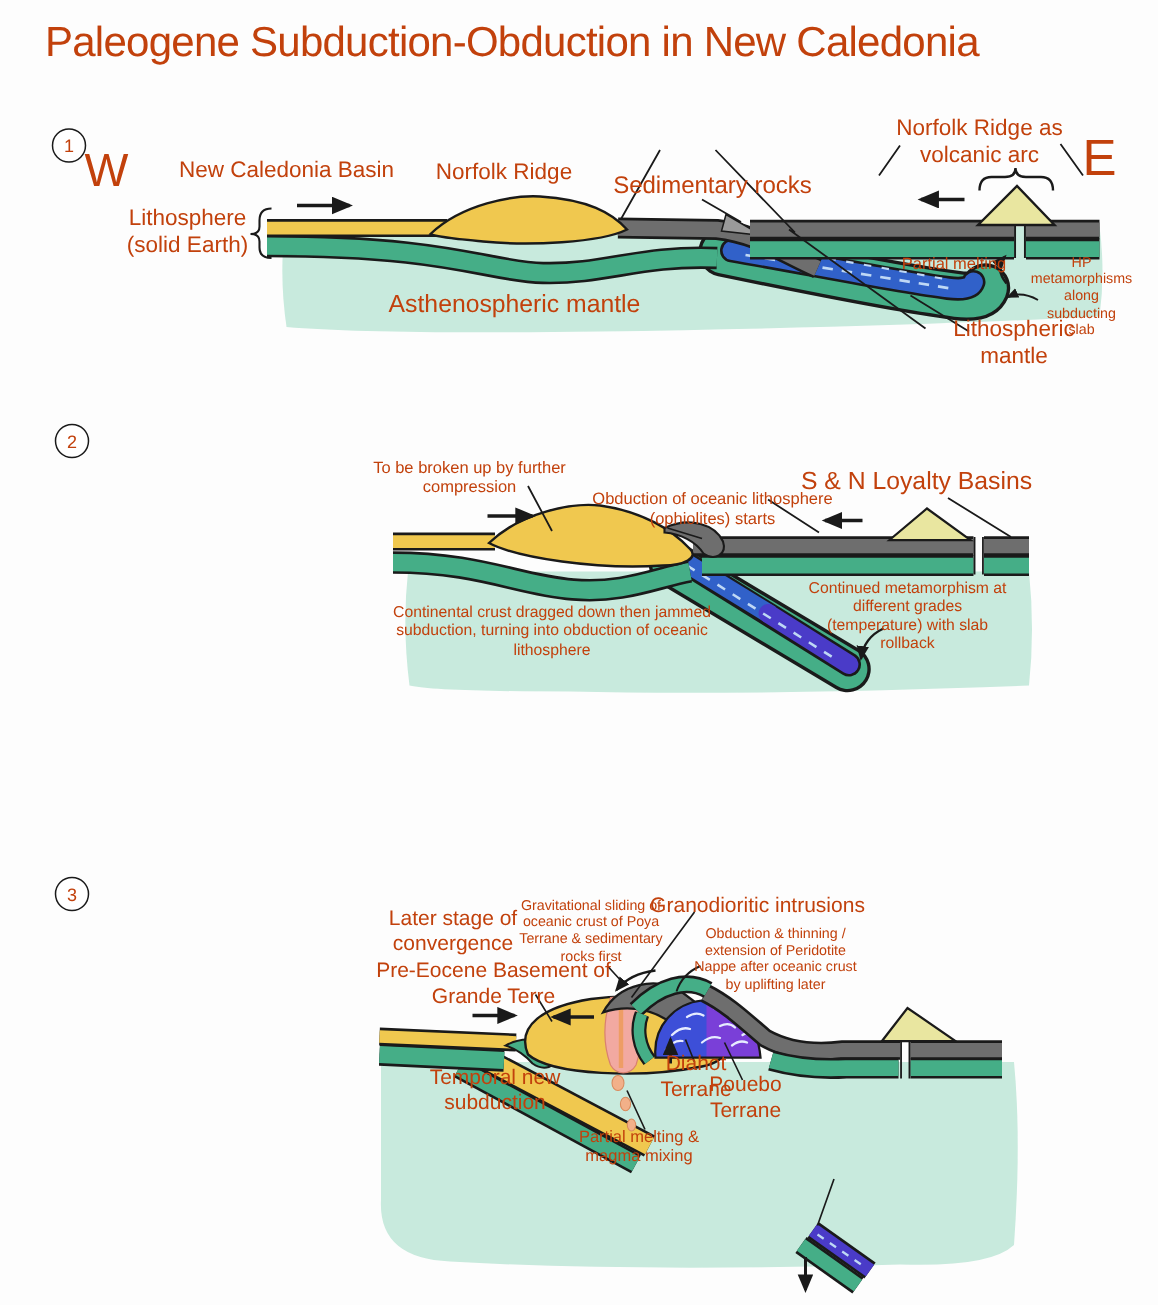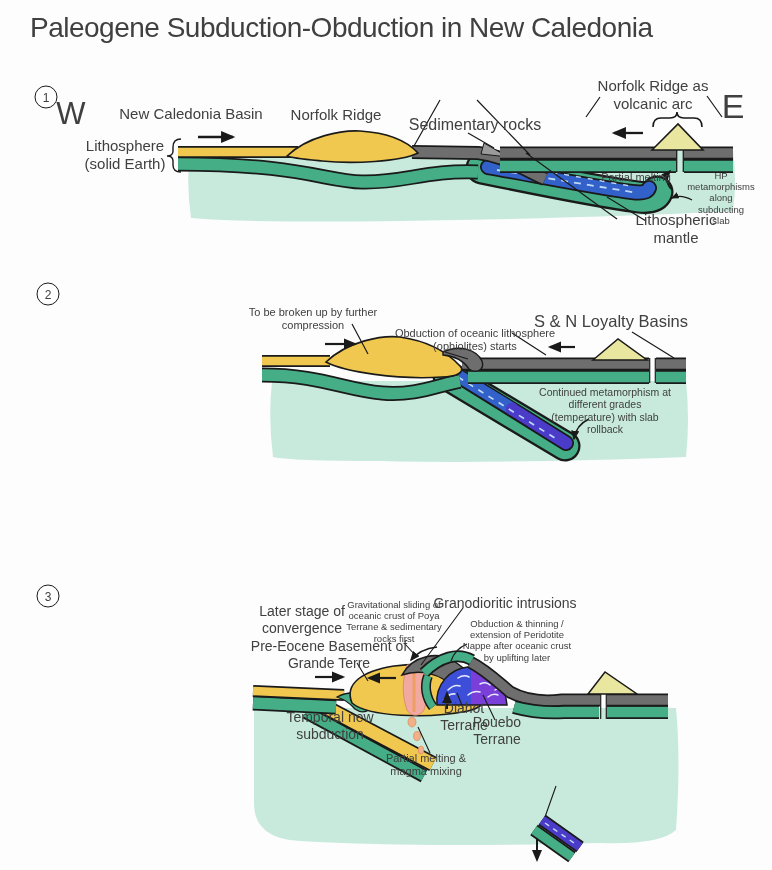--- a/index.html
+++ b/index.html
@@ -1,17 +1,17 @@
 <!DOCTYPE html>
 <html><head>
 <meta charset="utf-8">
 <style>
   html,body{margin:0;padding:0;background:#fff;}
   .stage{position:relative;width:772px;height:870px;background:#fdfdfd;overflow:hidden;
-         font-family:"Liberation Sans",sans-serif;color:#404040;}
+         font-family:"Liberation Sans",sans-serif;color:#c2410c;}
   .stage svg{position:absolute;left:0;top:0;}
   .title{position:absolute;left:30px;top:12px;font-size:28px;letter-spacing:-0.5px;white-space:nowrap;}
   .lbl{position:absolute;transform:translate(-50%,-50%);white-space:pre-line;text-align:center;line-height:1.18;}
   .s9{font-size:9.5px;} .s10{font-size:14px;} .s105{font-size:10.5px;} .s11{font-size:11px;}
   .s12{font-size:16px;} .s14{font-size:14px;text-align:center;} .s15{font-size:15px;} .s16{font-size:16.5px;}
   .dir{font-size:31px;}
   .pnum{position:absolute;width:21px;height:21px;border:1.6px solid #1a1a1a;border-radius:50%;
         display:flex;align-items:center;justify-content:center;font-size:12px;
         transform:translate(-50%,-50%);background:#fff;}
 </style>
@@ -178,31 +178,35 @@
 <div class="lbl dir" style="left:71px;top:114px">W</div>
 <div class="lbl dir" style="left:733px;top:106px;font-size:34px">E</div>
 
 <div class="lbl s15" style="left:191px;top:114px">New Caledonia Basin</div>
 <div class="lbl s15" style="left:336px;top:115px">Norfolk Ridge</div>
 <div class="lbl s12" style="left:475px;top:125px">Sedimentary rocks</div>
 <div class="lbl s15" style="left:653px;top:95px">Norfolk Ridge as
 volcanic arc</div>
 <div class="lbl s15" style="left:125px;top:155px">Lithosphere
 (solid Earth)</div>
+<div class="lbl s16" style="left:343px;top:204px">Asthenospheric mantle</div>
 <div class="lbl s11" style="left:636px;top:177px">Partial melting</div>
 <div class="lbl s9" style="left:721px;top:198px">HP metamorphisms
 along subducting
 slab</div>
 <div class="lbl s15" style="left:676px;top:229px">Lithospheric mantle</div>
 
 <div class="lbl s11" style="left:313px;top:319px">To be broken up by further
 compression</div>
 <div class="lbl s11" style="left:475px;top:340px">Obduction of oceanic lithosphere
 (ophiolites) starts</div>
 <div class="lbl s16" style="left:611px;top:322px">S &amp; N Loyalty Basins</div>
+<div class="lbl s105" style="left:368px;top:421px">Continental crust dragged down then jammed
+subduction, turning into obduction of oceanic
+lithosphere</div>
 <div class="lbl s105" style="left:605px;top:411px">Continued metamorphism at
 different grades
 (temperature) with slab
 rollback</div>
 
 <div class="lbl s14" style="left:302px;top:620px">Later stage of
 convergence</div>
 <div class="lbl s9" style="left:394px;top:621px">Gravitational sliding of
 oceanic crust of Poya
 Terrane &amp; sedimentary

